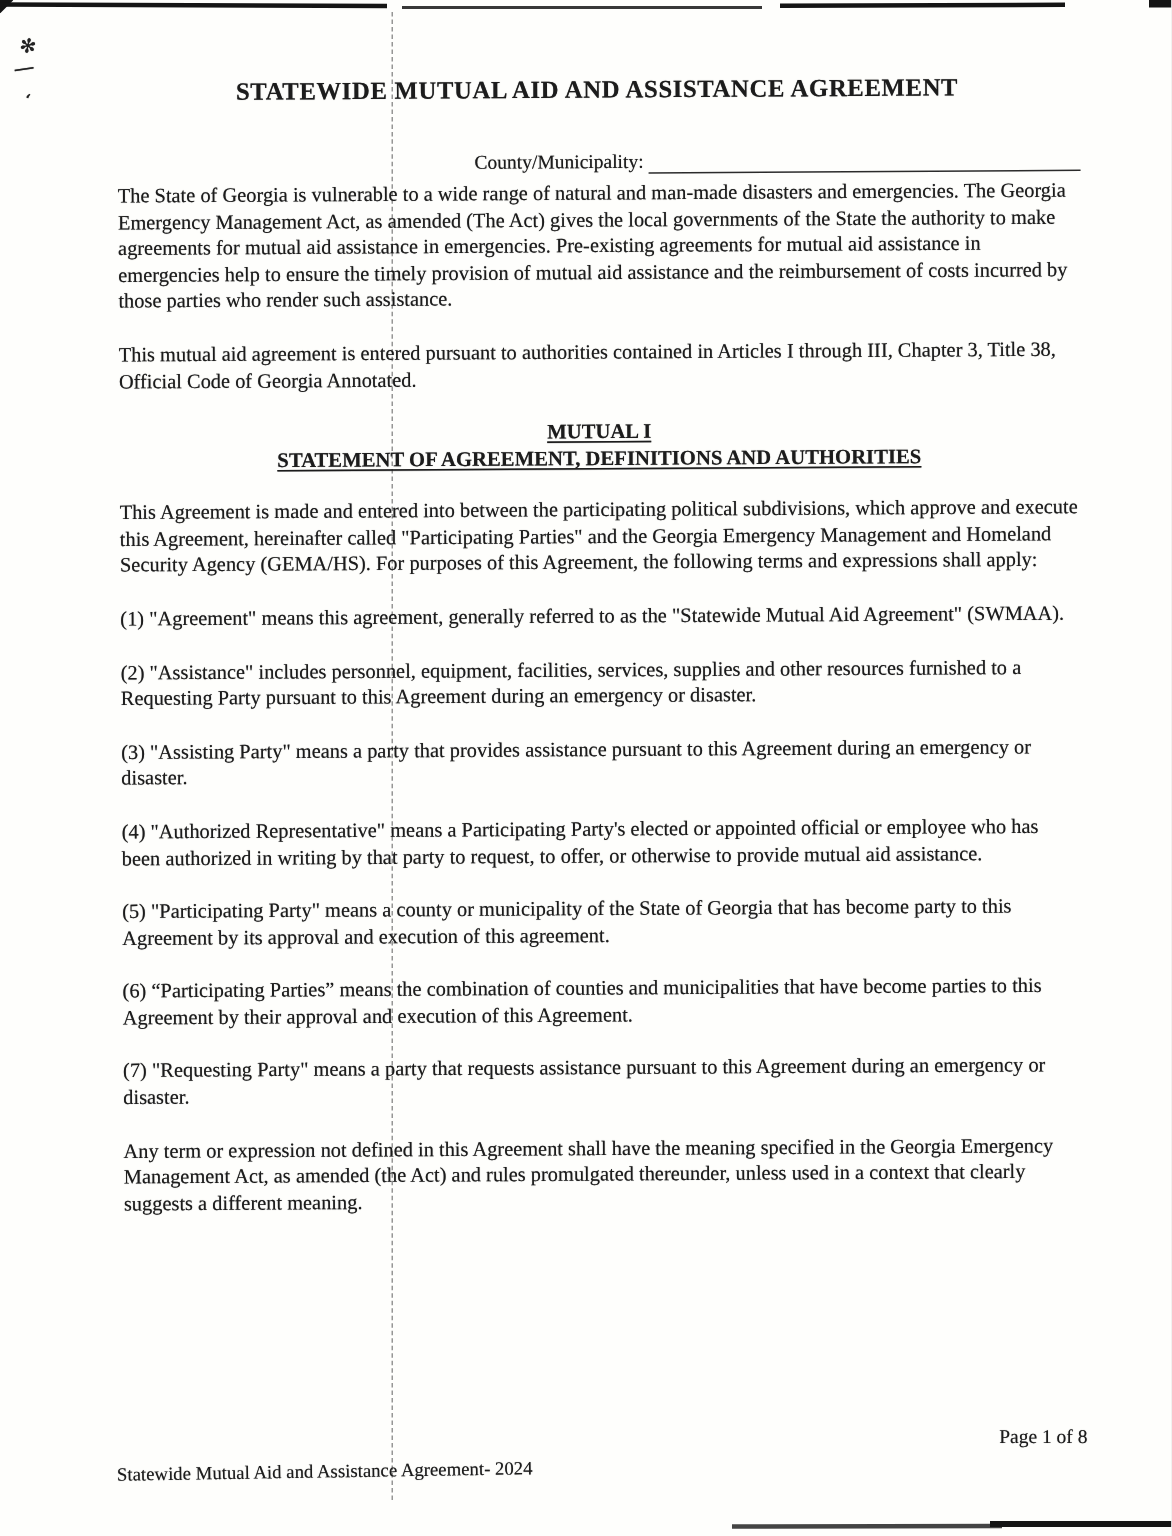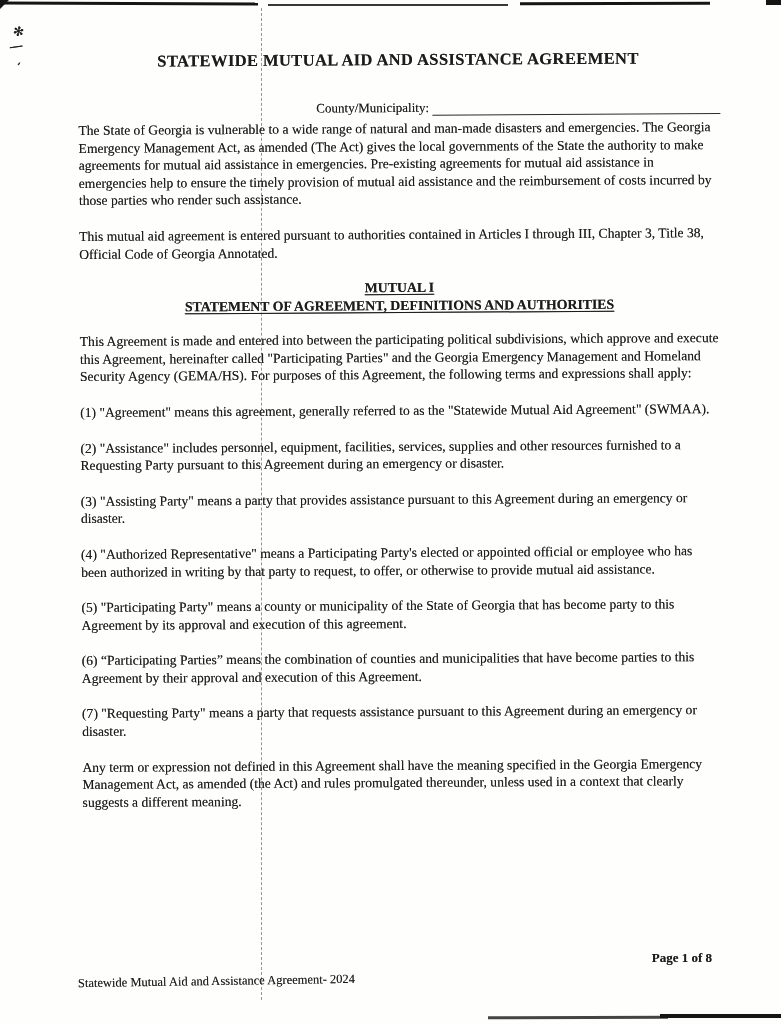--- a/index.html
+++ b/index.html
@@ -48,23 +48,23 @@
   .article-head{
     text-align:center;
     font-size:13.8px;
     font-weight:700;
     line-height:18px;
     margin:4px 0 16px 0;
   }
   .article-head .u{text-decoration:underline;text-underline-offset:2px;}
   .footer-page{
     position:absolute;
-    right:69px;top:950px;
+    right:56px;top:950px;
     font-size:13px;
-    font-weight:700;
+    font-weight:400;
     text-shadow:0 0 0.5px rgba(25,25,25,0.6);
   }
   .footer-doc{
     position:absolute;
     left:78px;top:974px;
     font-size:12.5px;
     transform:rotate(-0.9deg);
     text-shadow:0 0 0.5px rgba(25,25,25,0.6);
   }
   

